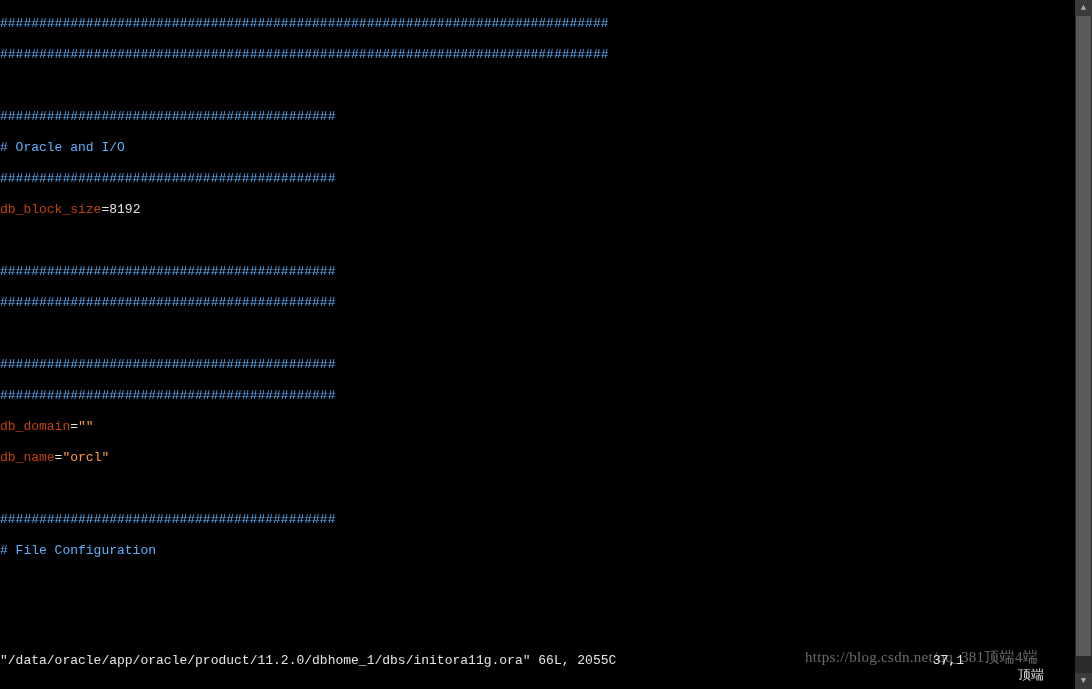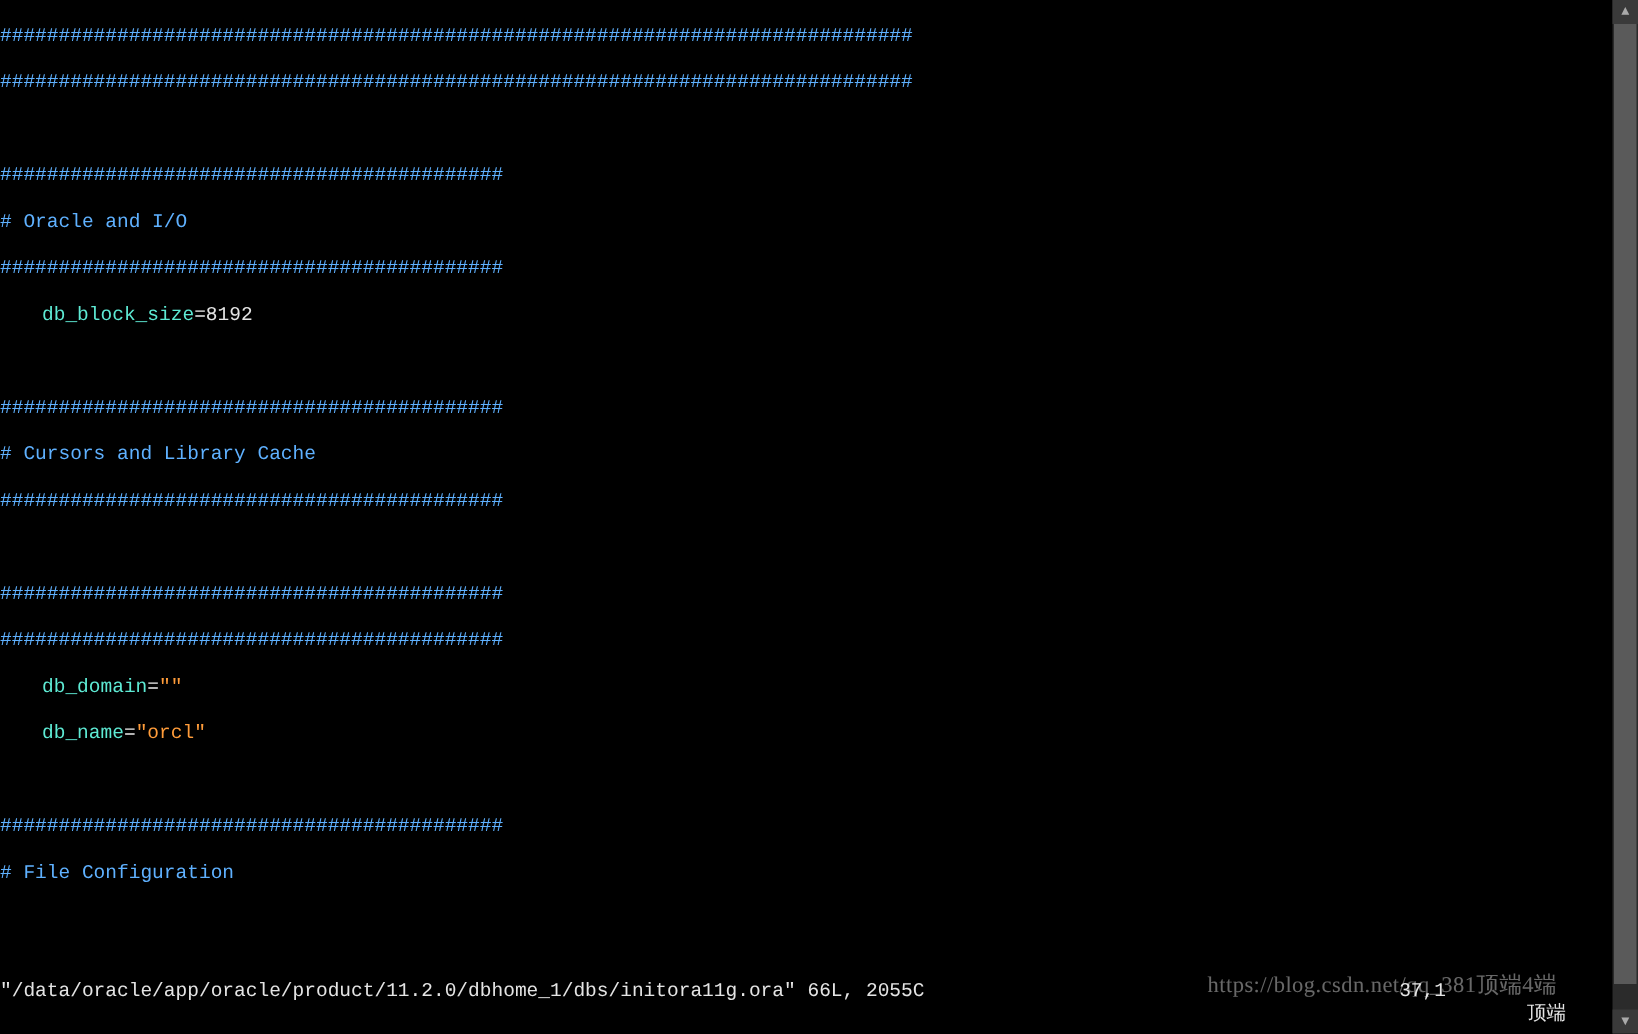--- a/index.html
+++ b/index.html
@@ -49,21 +49,21 @@
     text-align: center;
     font-size: 9px;
     line-height: 16px;
   }
   .scroll-up { top: 0; }
   .scroll-down { bottom: 0; }
 
   .line { display: block; }
   .hash  { color: #5fb1ff; }        
   .com   { color: #5fb1ff; }        
-  .key   { color: #5eead4; margin-left: 28px; }        
+  .key   { color: #c2410c; }        
   .eq    { color: #e4e4e4; }        
   .str   { color: #ff9c3a; }
   .white { color: #e4e4e4; }
 
   .watermark {
     position: absolute;
     right: 24px;
     bottom: 24px;
     color: rgba(230,230,230,0.45);
     font-family: Liberation Serif, serif;
@@ -98,21 +98,20 @@
 <div class="terminal">
 <span class="line"><span class="hash">##############################################################################</span></span>
 <span class="line"><span class="hash">##############################################################################</span></span>
 <span class="line"> </span>
 <span class="line"><span class="hash">###########################################</span></span>
 <span class="line"><span class="com"># Oracle and I/O</span></span>
 <span class="line"><span class="hash">###########################################</span></span>
 <span class="line"><span class="key">db_block_size</span><span class="white">=8192</span></span>
 <span class="line"> </span>
 <span class="line"><span class="hash">###########################################</span></span>
-<span class="line"><span class="com"># Cursors and Library Cache</span></span>
 <span class="line"><span class="hash">###########################################</span></span>
 <span class="line"> </span>
 <span class="line"><span class="hash">###########################################</span></span>
 <span class="line"><span class="hash">###########################################</span></span>
 <span class="line"><span class="key">db_domain</span><span class="eq">=</span><span class="str">""</span></span>
 <span class="line"><span class="key">db_name</span><span class="eq">=</span><span class="str">"orcl"</span></span>
 <span class="line"> </span>
 <span class="line"><span class="hash">###########################################</span></span>
 <span class="line"><span class="com"># File Configuration</span></span>
 

